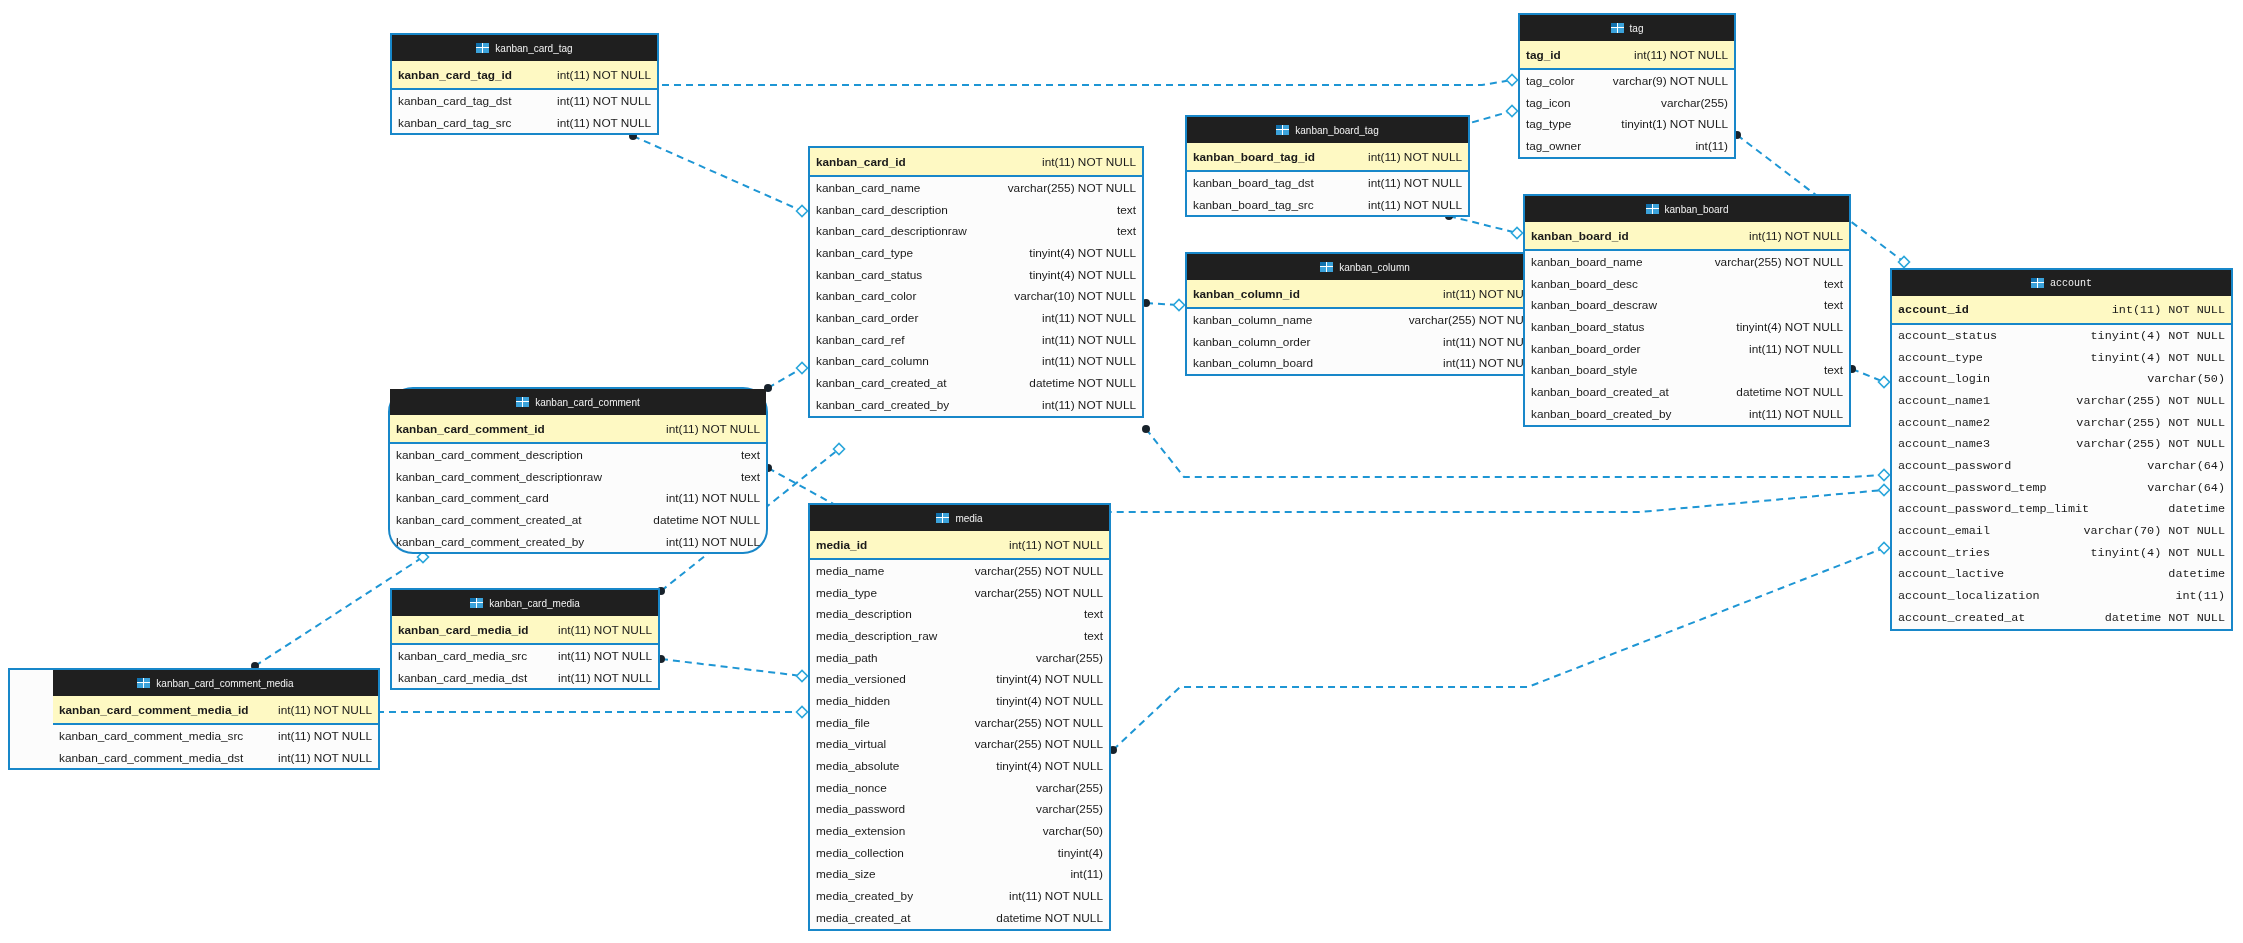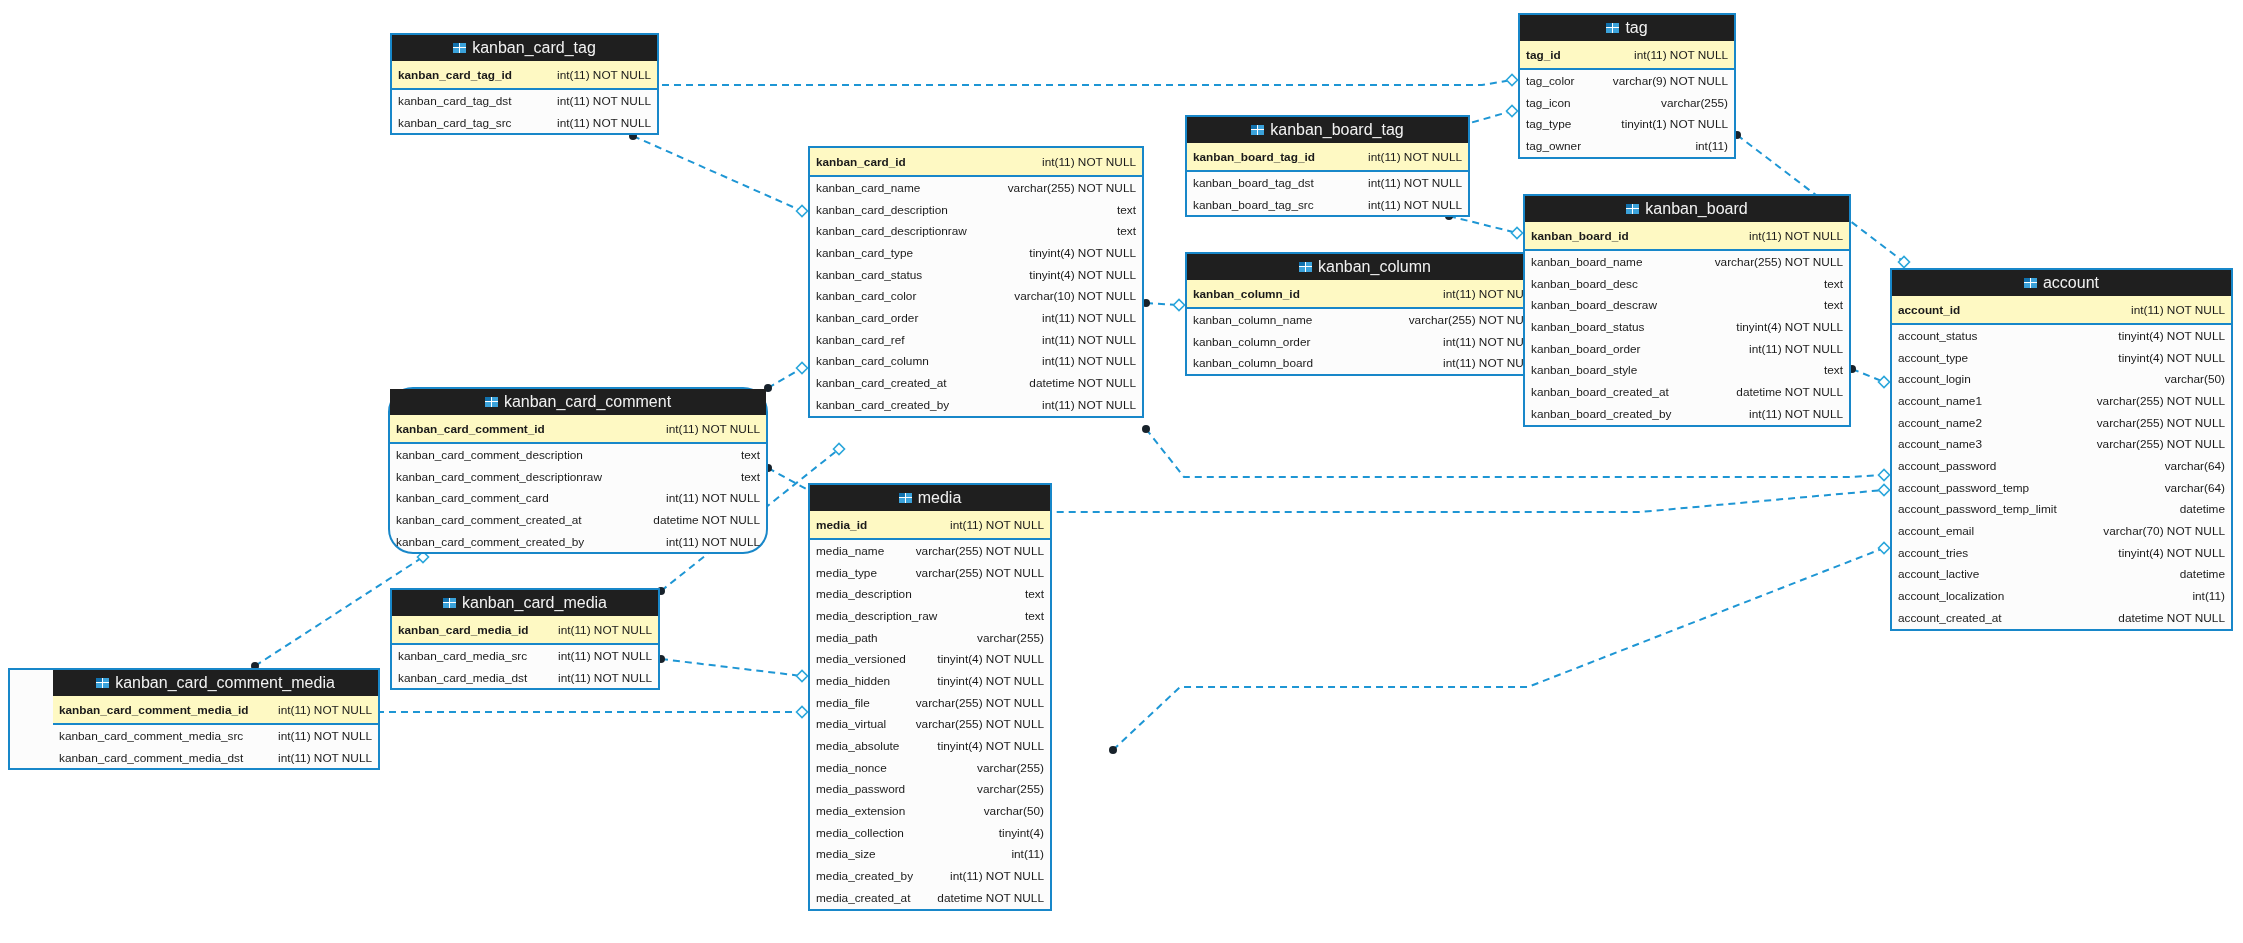--- a/index.html
+++ b/index.html
@@ -39,21 +39,21 @@
     background:var(--body-bg);
     z-index:2;
   }
   .thead{
     box-sizing:border-box;
     height:26px;
     background:var(--header-bg);
     color:var(--header-text);
     display:flex;align-items:center;justify-content:center;
     gap:6px;
-    font-size:16px;
+    font-size:10px;
     white-space:nowrap;
     overflow:hidden;
   }
   .ticon{display:inline-flex;align-items:center;}
   .trow{
     box-sizing:border-box;
     display:flex;
     justify-content:space-between;
     align-items:center;
     padding:0 6px;
@@ -281,21 +281,21 @@
       </div>
       <div class="trow">
         <span class="cname">kanban_card_comment_media_src</span>
         <span class="ctype">int(11) NOT NULL</span>
       </div>
       <div class="trow">
         <span class="cname">kanban_card_comment_media_dst</span>
         <span class="ctype">int(11) NOT NULL</span>
       </div>
     </div>
-    <div class="table" style="left: 808px; top: 483px; width: 244px;">
+    <div class="table" style="left: 808px; top: 503px; width: 303px;">
       <div class="thead">
         <span class="ticon">
           <svg width="13" height="10" viewBox="0 0 13 10">
             <rect x="0" y="0" width="13" height="10" fill="#3ba2da"></rect>
             <rect x="0" y="0" width="6" height="4" fill="#1272ae"></rect>
             <line x1="0" y1="4.5" x2="13" y2="4.5" stroke="#ffffff" stroke-width="1"></line>
             <line x1="6.5" y1="0" x2="6.5" y2="10" stroke="#ffffff" stroke-width="1"></line>
           </svg>
         </span>
         <span class="tname">media</span>
@@ -502,21 +502,21 @@
       </div>
       <div class="trow">
         <span class="cname">tag_type</span>
         <span class="ctype">tinyint(1) NOT NULL</span>
       </div>
       <div class="trow">
         <span class="cname">tag_owner</span>
         <span class="ctype">int(11)</span>
       </div>
     </div>
-    <div class="table" style="left: 1890px; top: 268px; width: 343px;">
+    <div class="table" style="left: 1890px; top: 268px; width: 343px; font-family: Liberation Mono, monospace;">
       <div class="thead">
         <span class="ticon">
           <svg width="13" height="10" viewBox="0 0 13 10">
             <rect x="0" y="0" width="13" height="10" fill="#3ba2da"></rect>
             <rect x="0" y="0" width="6" height="4" fill="#1272ae"></rect>
             <line x1="0" y1="4.5" x2="13" y2="4.5" stroke="#ffffff" stroke-width="1"></line>
             <line x1="6.5" y1="0" x2="6.5" y2="10" stroke="#ffffff" stroke-width="1"></line>
           </svg>
         </span>
         <span class="tname">account</span>

